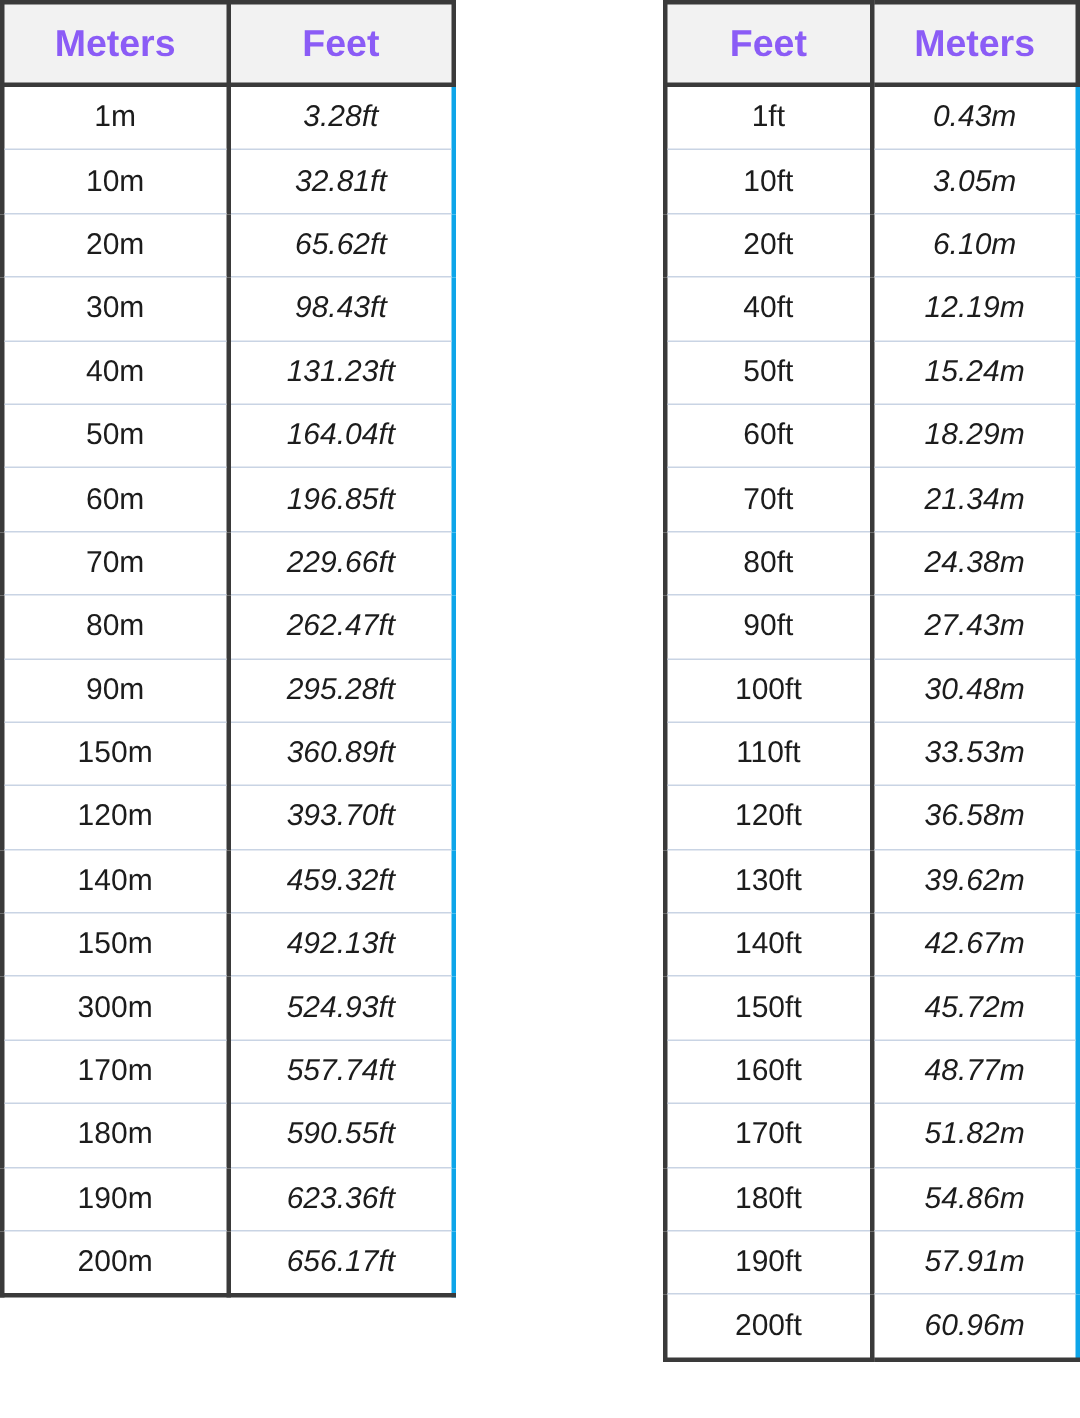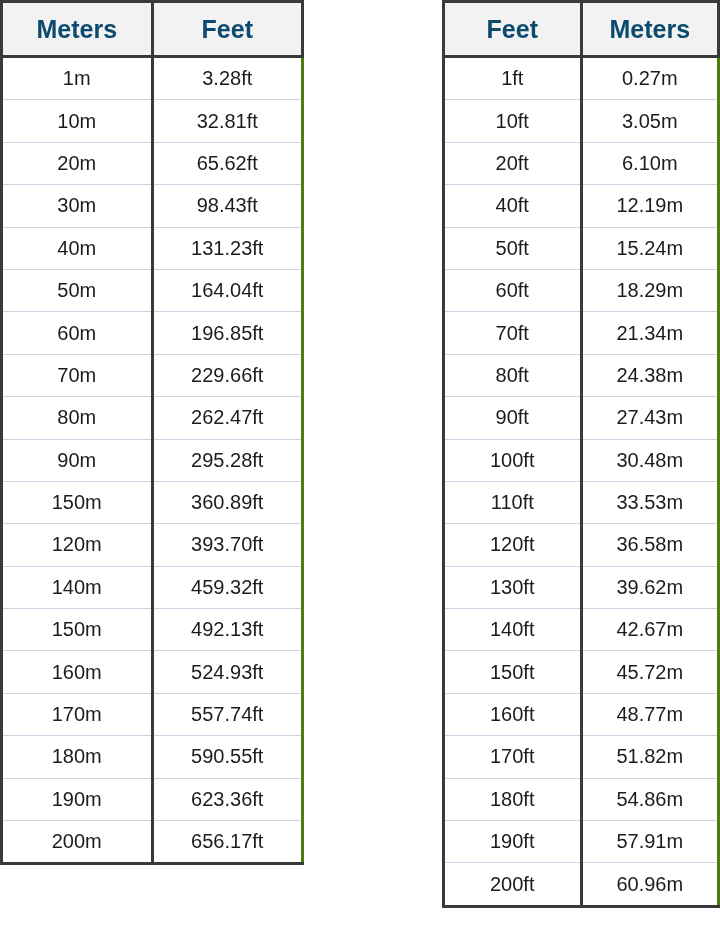--- a/index.html
+++ b/index.html
@@ -33,21 +33,21 @@
     margin-right: 0px;
   }
   table.conv {
     border-collapse: collapse;
     width: 100%;
     table-layout: fixed;
   }
   table.conv th {
     font-size: 25px;
     font-weight: bold;
-    color: #0c4a6e;
+    color: #8b5cf6;
     background: #f2f2f2;
     height: 52px;
     padding: 0;
     text-align: center;
     border: 3px solid #3a3a3a;
     letter-spacing: 0px;
   }
   table.conv td {
     font-size: 20px;
     color: #1c1c1c;
@@ -58,21 +58,22 @@
     border-right: 3px solid #3a3a3a;
     border-top: 1px solid #c9d4e4;
     border-bottom: 1px solid #c9d4e4;
     background: #ffffff;
   }
   table.conv tr.row-last td {
     border-bottom: 3px solid #3a3a3a;
   }
   table.conv td.mid-sep {
     border-left: 1px solid #c9d4e4;
-    border-right: 3px solid #4d7c0f;
+    border-right: 3px solid #0ea5e9;
+    font-style: italic;
   }
   table.conv th.mid-sep {
     border-left: 3px solid #3a3a3a;
   }
 </style>
 </head>
 <body>
 
 <div class="page">
 
@@ -135,21 +136,21 @@
         </tr>
         <tr>
           <td>140m</td>
           <td class="mid-sep">459.32ft</td>
         </tr>
         <tr>
           <td>150m</td>
           <td class="mid-sep">492.13ft</td>
         </tr>
         <tr>
-          <td>160m</td>
+          <td>300m</td>
           <td class="mid-sep">524.93ft</td>
         </tr>
         <tr>
           <td>170m</td>
           <td class="mid-sep">557.74ft</td>
         </tr>
         <tr>
           <td>180m</td>
           <td class="mid-sep">590.55ft</td>
         </tr>
@@ -169,21 +170,21 @@
     <table class="conv">
       <thead>
         <tr>
           <th>Feet</th>
           <th class="mid-sep">Meters</th>
         </tr>
       </thead>
       <tbody>
         <tr>
           <td>1ft</td>
-          <td class="mid-sep">0.27m</td>
+          <td class="mid-sep">0.43m</td>
         </tr>
         <tr>
           <td>10ft</td>
           <td class="mid-sep">3.05m</td>
         </tr>
         <tr>
           <td>20ft</td>
           <td class="mid-sep">6.10m</td>
         </tr>
         <tr>

